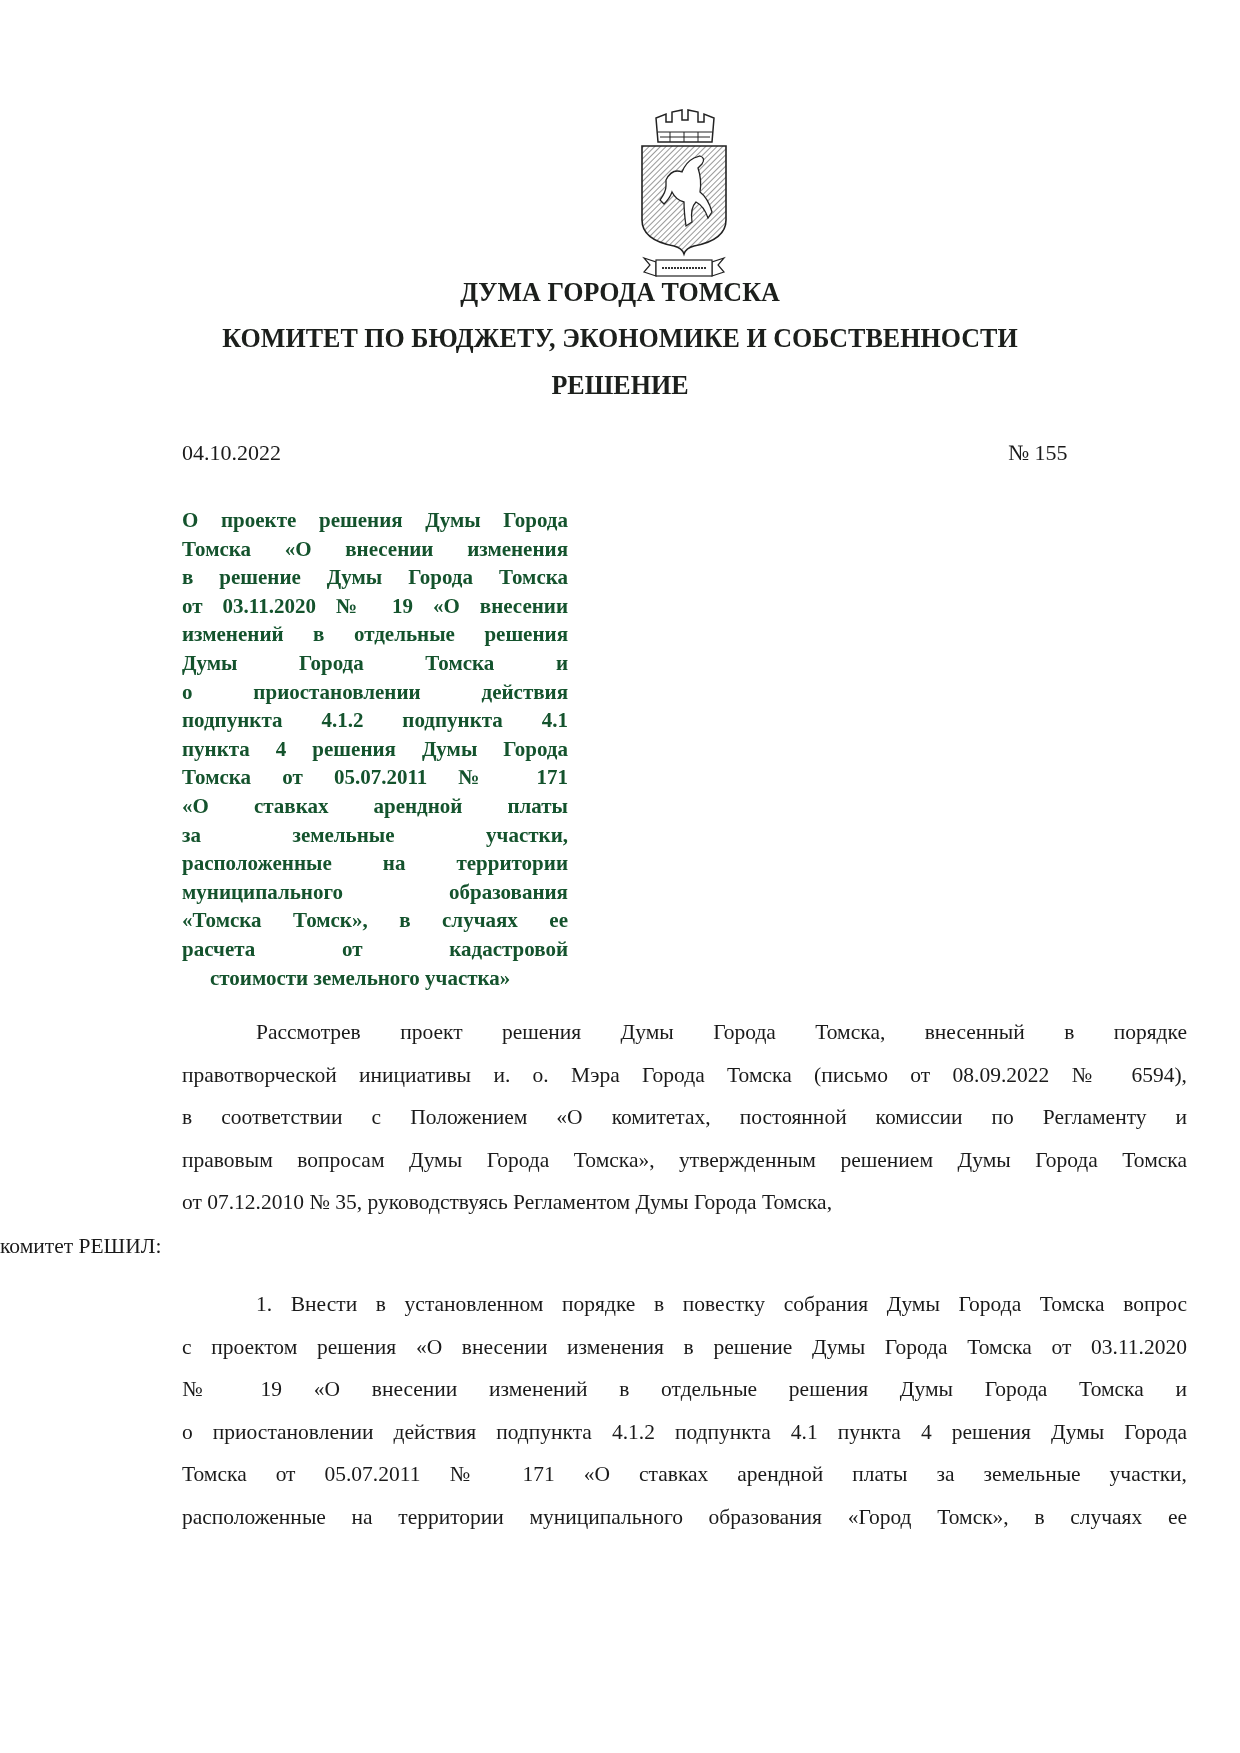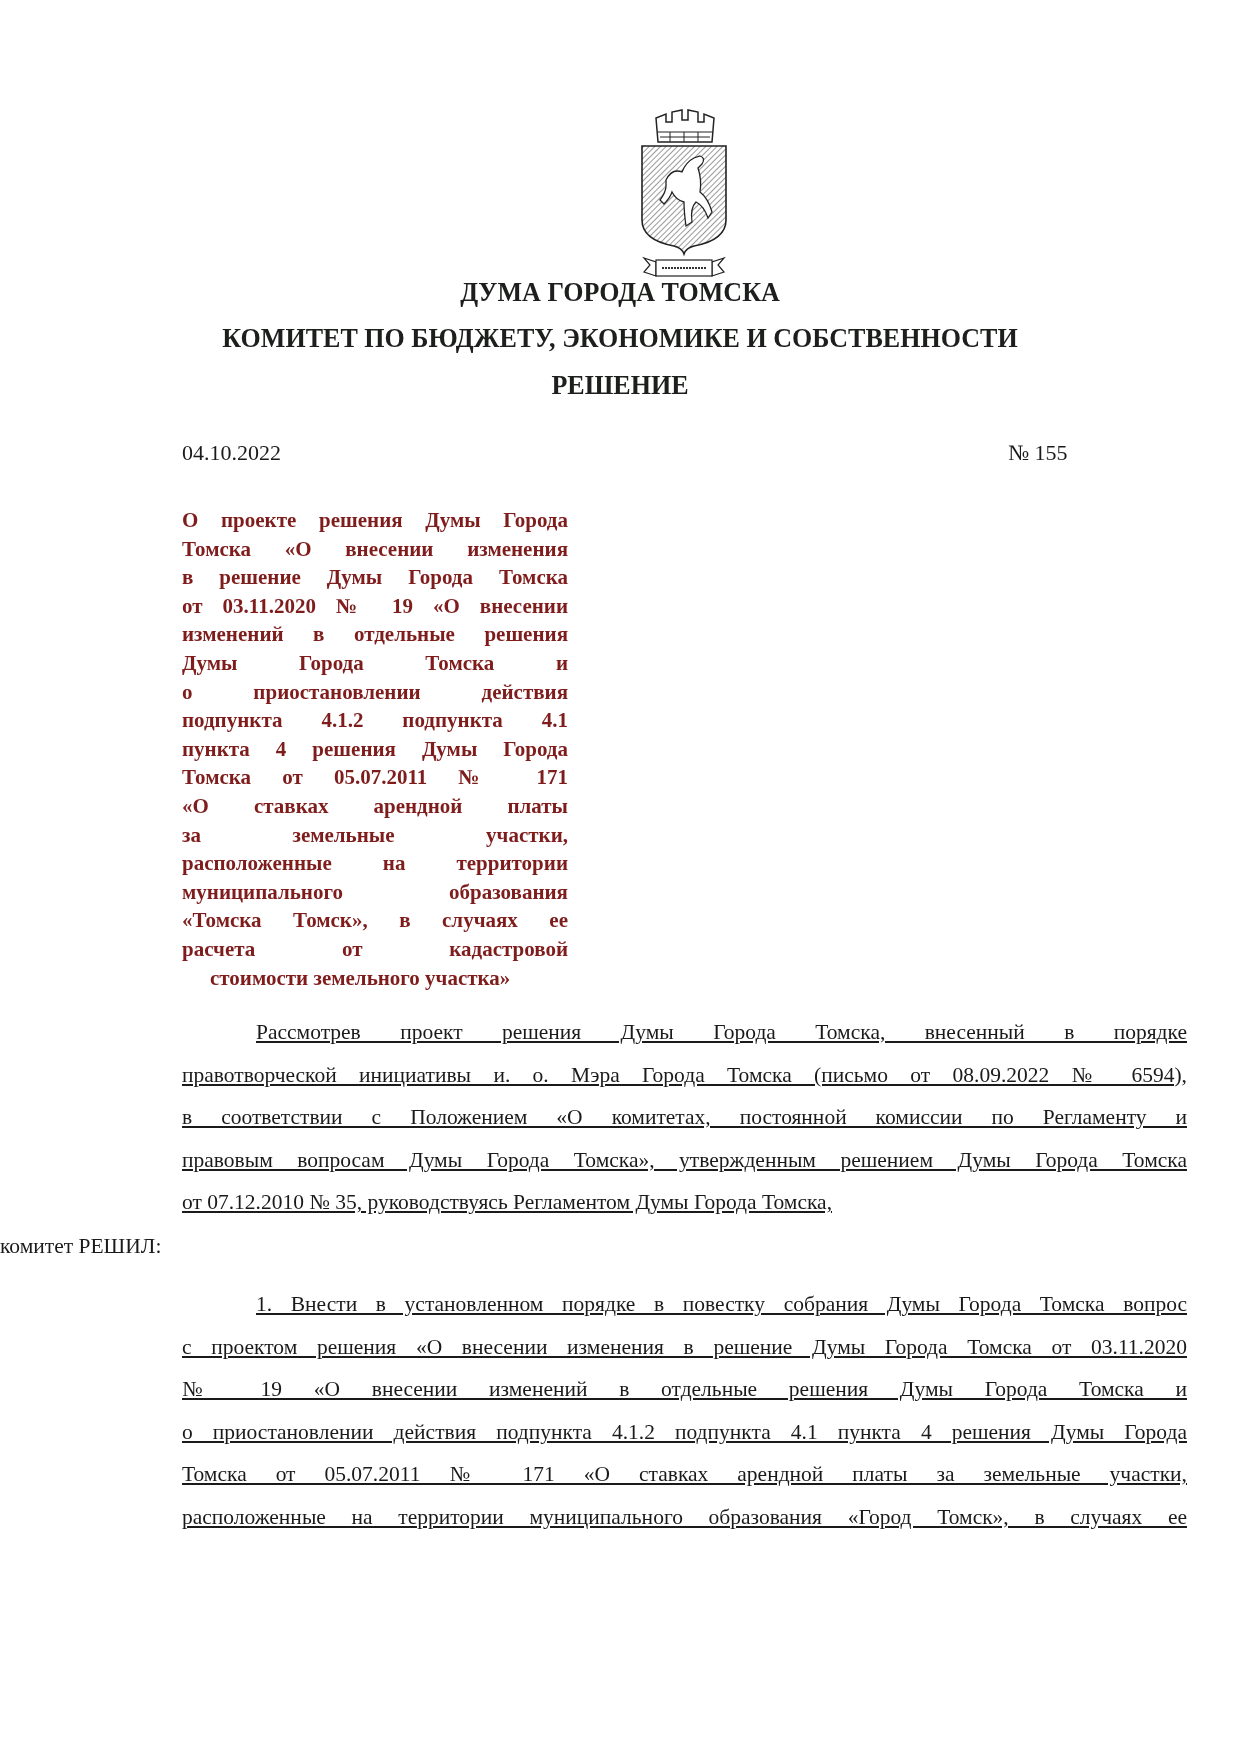--- a/index.html
+++ b/index.html
@@ -24,28 +24,28 @@
     .hdr-committee { top: 322px; font-size: 28px; transform: scaleX(0.93); }
     .hdr-decision { top: 369px; font-size: 28px; transform: scaleX(0.93); }
 
     .meta-row { position: absolute; top: 440px; left: 182px; width: 1005px; height: 30px; font-size: 22px; }
     .meta-date { position: absolute; left: 0; top: 0; }
     .meta-number { position: absolute; left: 826px; top: 0; }
 
     .subject {
       position: absolute; left: 182px; top: 506px; width: 386px;
       font-weight: bold; font-size: 21px; line-height: 28.6px;
-      text-align: justify; text-align-last: left; color: #7f1d1d;
+      text-align: justify; text-align-last: left; color: #14532d;
     }
     .subject .ln { display: block; text-align: justify; text-align-last: justify; white-space: nowrap; }
     .subject .ln.last { text-align-last: left; margin-left: 28px; }
 
     .body-text {
       position: absolute; left: 182px; width: 1005px;
-      font-size: 21.5px; line-height: 42.6px; color: #1a1a1a; text-decoration: underline;
+      font-size: 21.5px; line-height: 42.6px; color: #1a1a1a;
     }
     .body-text .ln { display: block; text-align: justify; text-align-last: justify; white-space: nowrap; }
     .body-text .ln.last { text-align-last: left; }
     .body-text .ln.indent { padding-left: 74px; }
 
     .para-consider { top: 1011px; }
     .resolved { position: absolute; top: 1234px; left: 0; width: 1240px; font-size: 21.5px; }
     .para-item1 { top: 1283px; }
   </style>
 </head>

